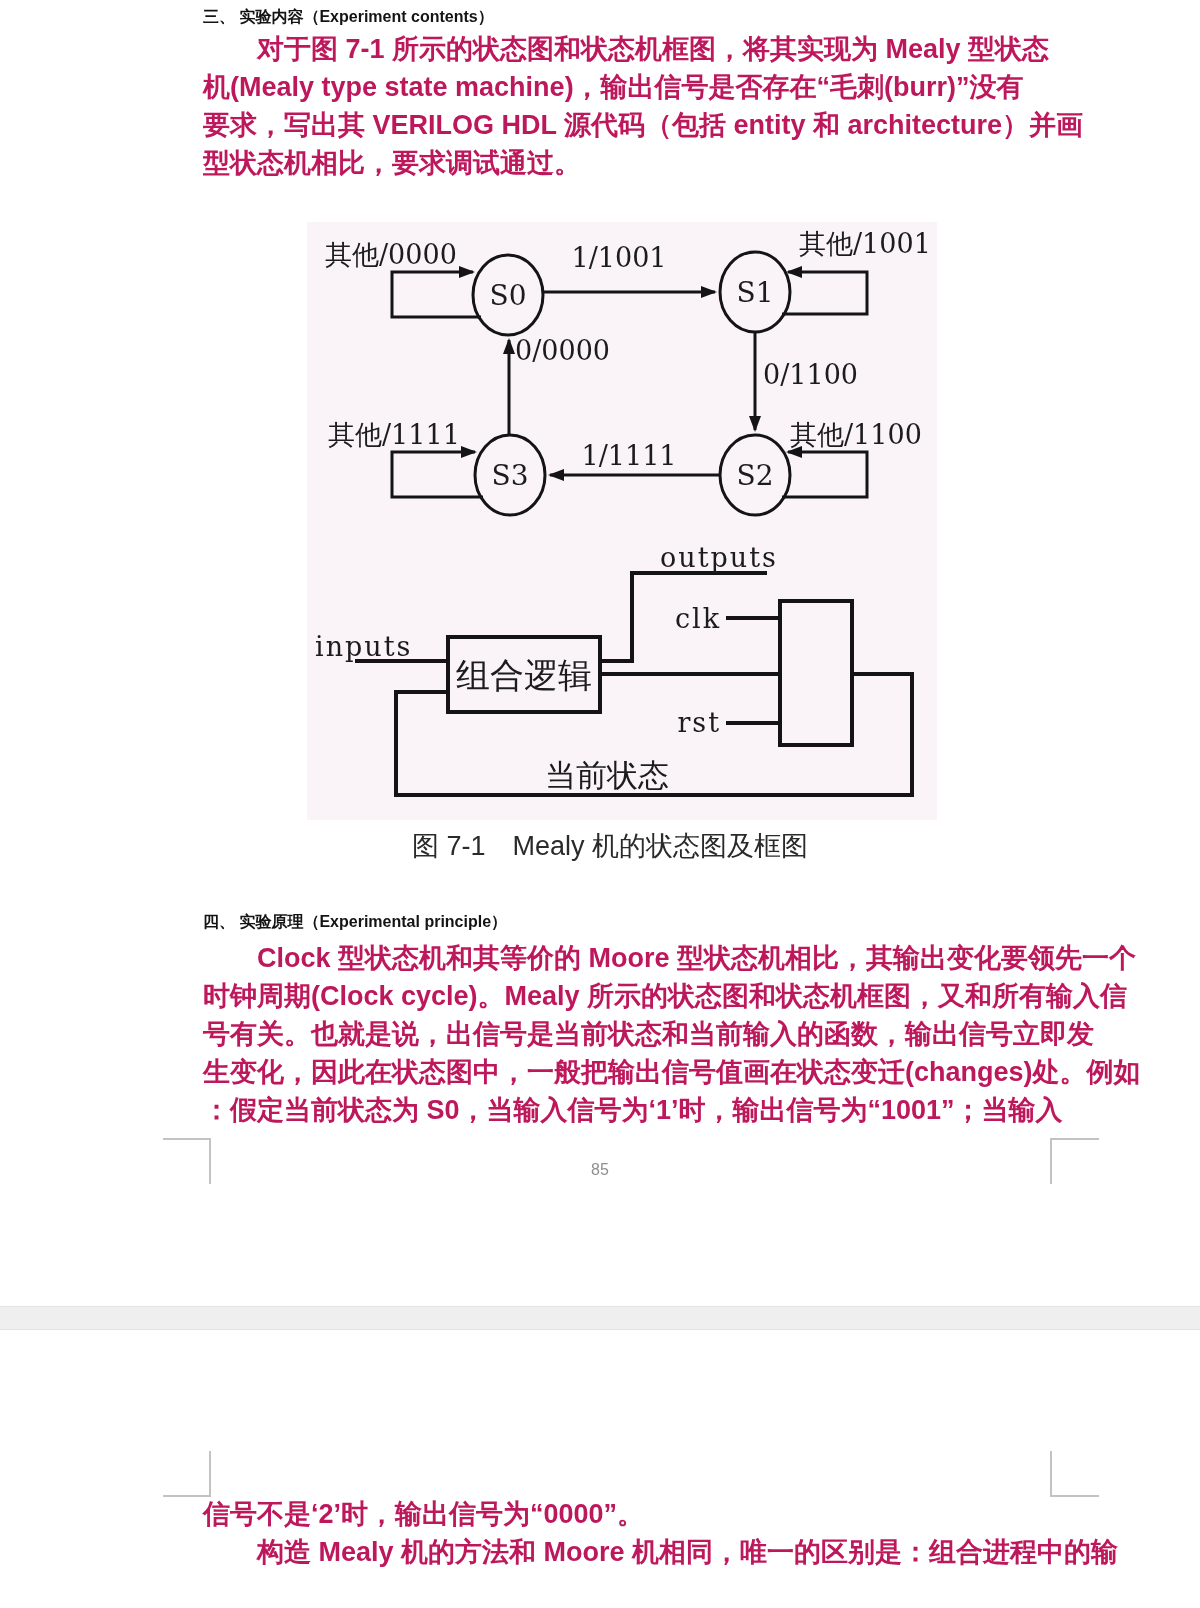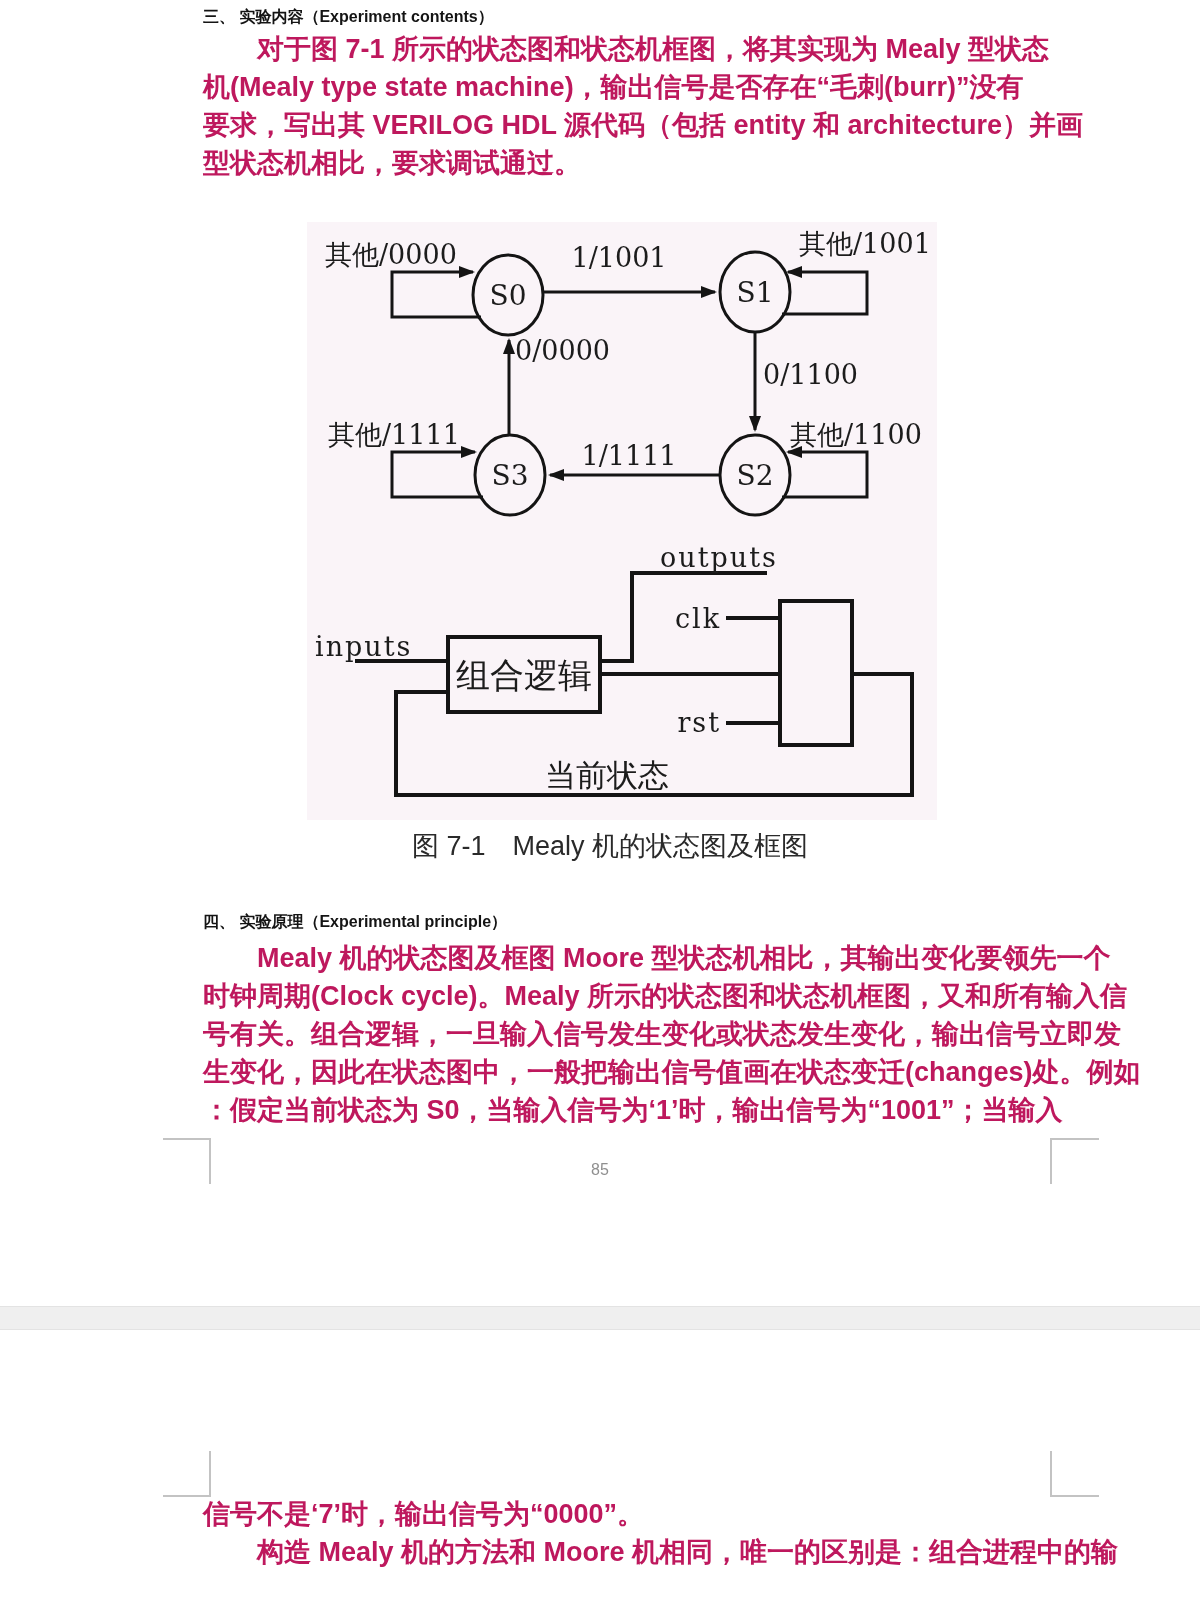--- a/index.html
+++ b/index.html
@@ -115,31 +115,31 @@
     </g>
     <text class="dlabel" font-size="34" x="217" y="153" text-anchor="middle">组合逻辑</text>
     <text class="dlabel" font-size="31" x="300" y="252" text-anchor="middle">当前状态</text>
   </svg>
 </div>
 
 <div id="caption" class="abs">图 7-1　Mealy 机的状态图及框图</div>
 
 <div class="abs heading" style="top:905px">四、 实验原理（Experimental principle）</div>
 
-<div class="abs bline indent" style="top:939px">Mealy 机的状态图及框图 Moore 型状态机相比，其输出变化要领先一个</div>
+<div class="abs bline indent" style="top:939px">Clock 型状态机和其等价的 Moore 型状态机相比，其输出变化要领先一个</div>
 <div class="abs bline" style="top:977px">时钟周期(Clock cycle)。Mealy 所示的状态图和状态机框图，又和所有输入信</div>
-<div class="abs bline" style="top:1015px">号有关。组合逻辑，一旦输入信号发生变化或状态发生变化，输出信号立即发</div>
+<div class="abs bline" style="top:1015px">号有关。也就是说，出信号是当前状态和当前输入的函数，输出信号立即发</div>
 <div class="abs bline" style="top:1053px">生变化，因此在状态图中，一般把输出信号值画在状态变迁(changes)处。例如</div>
 <div class="abs bline" style="top:1091px">：假定当前状态为 S0，当输入信号为‘1’时，输出信号为“1001”；当输入</div>
 
 <div id="crop-bl" class="abs crop"></div>
 <div id="crop-br" class="abs crop"></div>
 
 <div id="page-number" class="abs">85</div>
 
 <div id="page-break" class="abs"></div>
 
 <div id="crop-tl2" class="abs crop"></div>
 <div id="crop-tr2" class="abs crop"></div>
 
-<div class="abs bline short" style="top:1495px">信号不是‘7’时，输出信号为“0000”。</div>
+<div class="abs bline short" style="top:1495px">信号不是‘2’时，输出信号为“0000”。</div>
 <div class="abs bline indent" style="top:1533px">构造 Mealy 机的方法和 Moore 机相同，唯一的区别是：组合进程中的输</div>
 <div class="abs bline short" style="top:1604px">出信号是当前状态和当前输入的函数。</div>
 
 </body></html>

